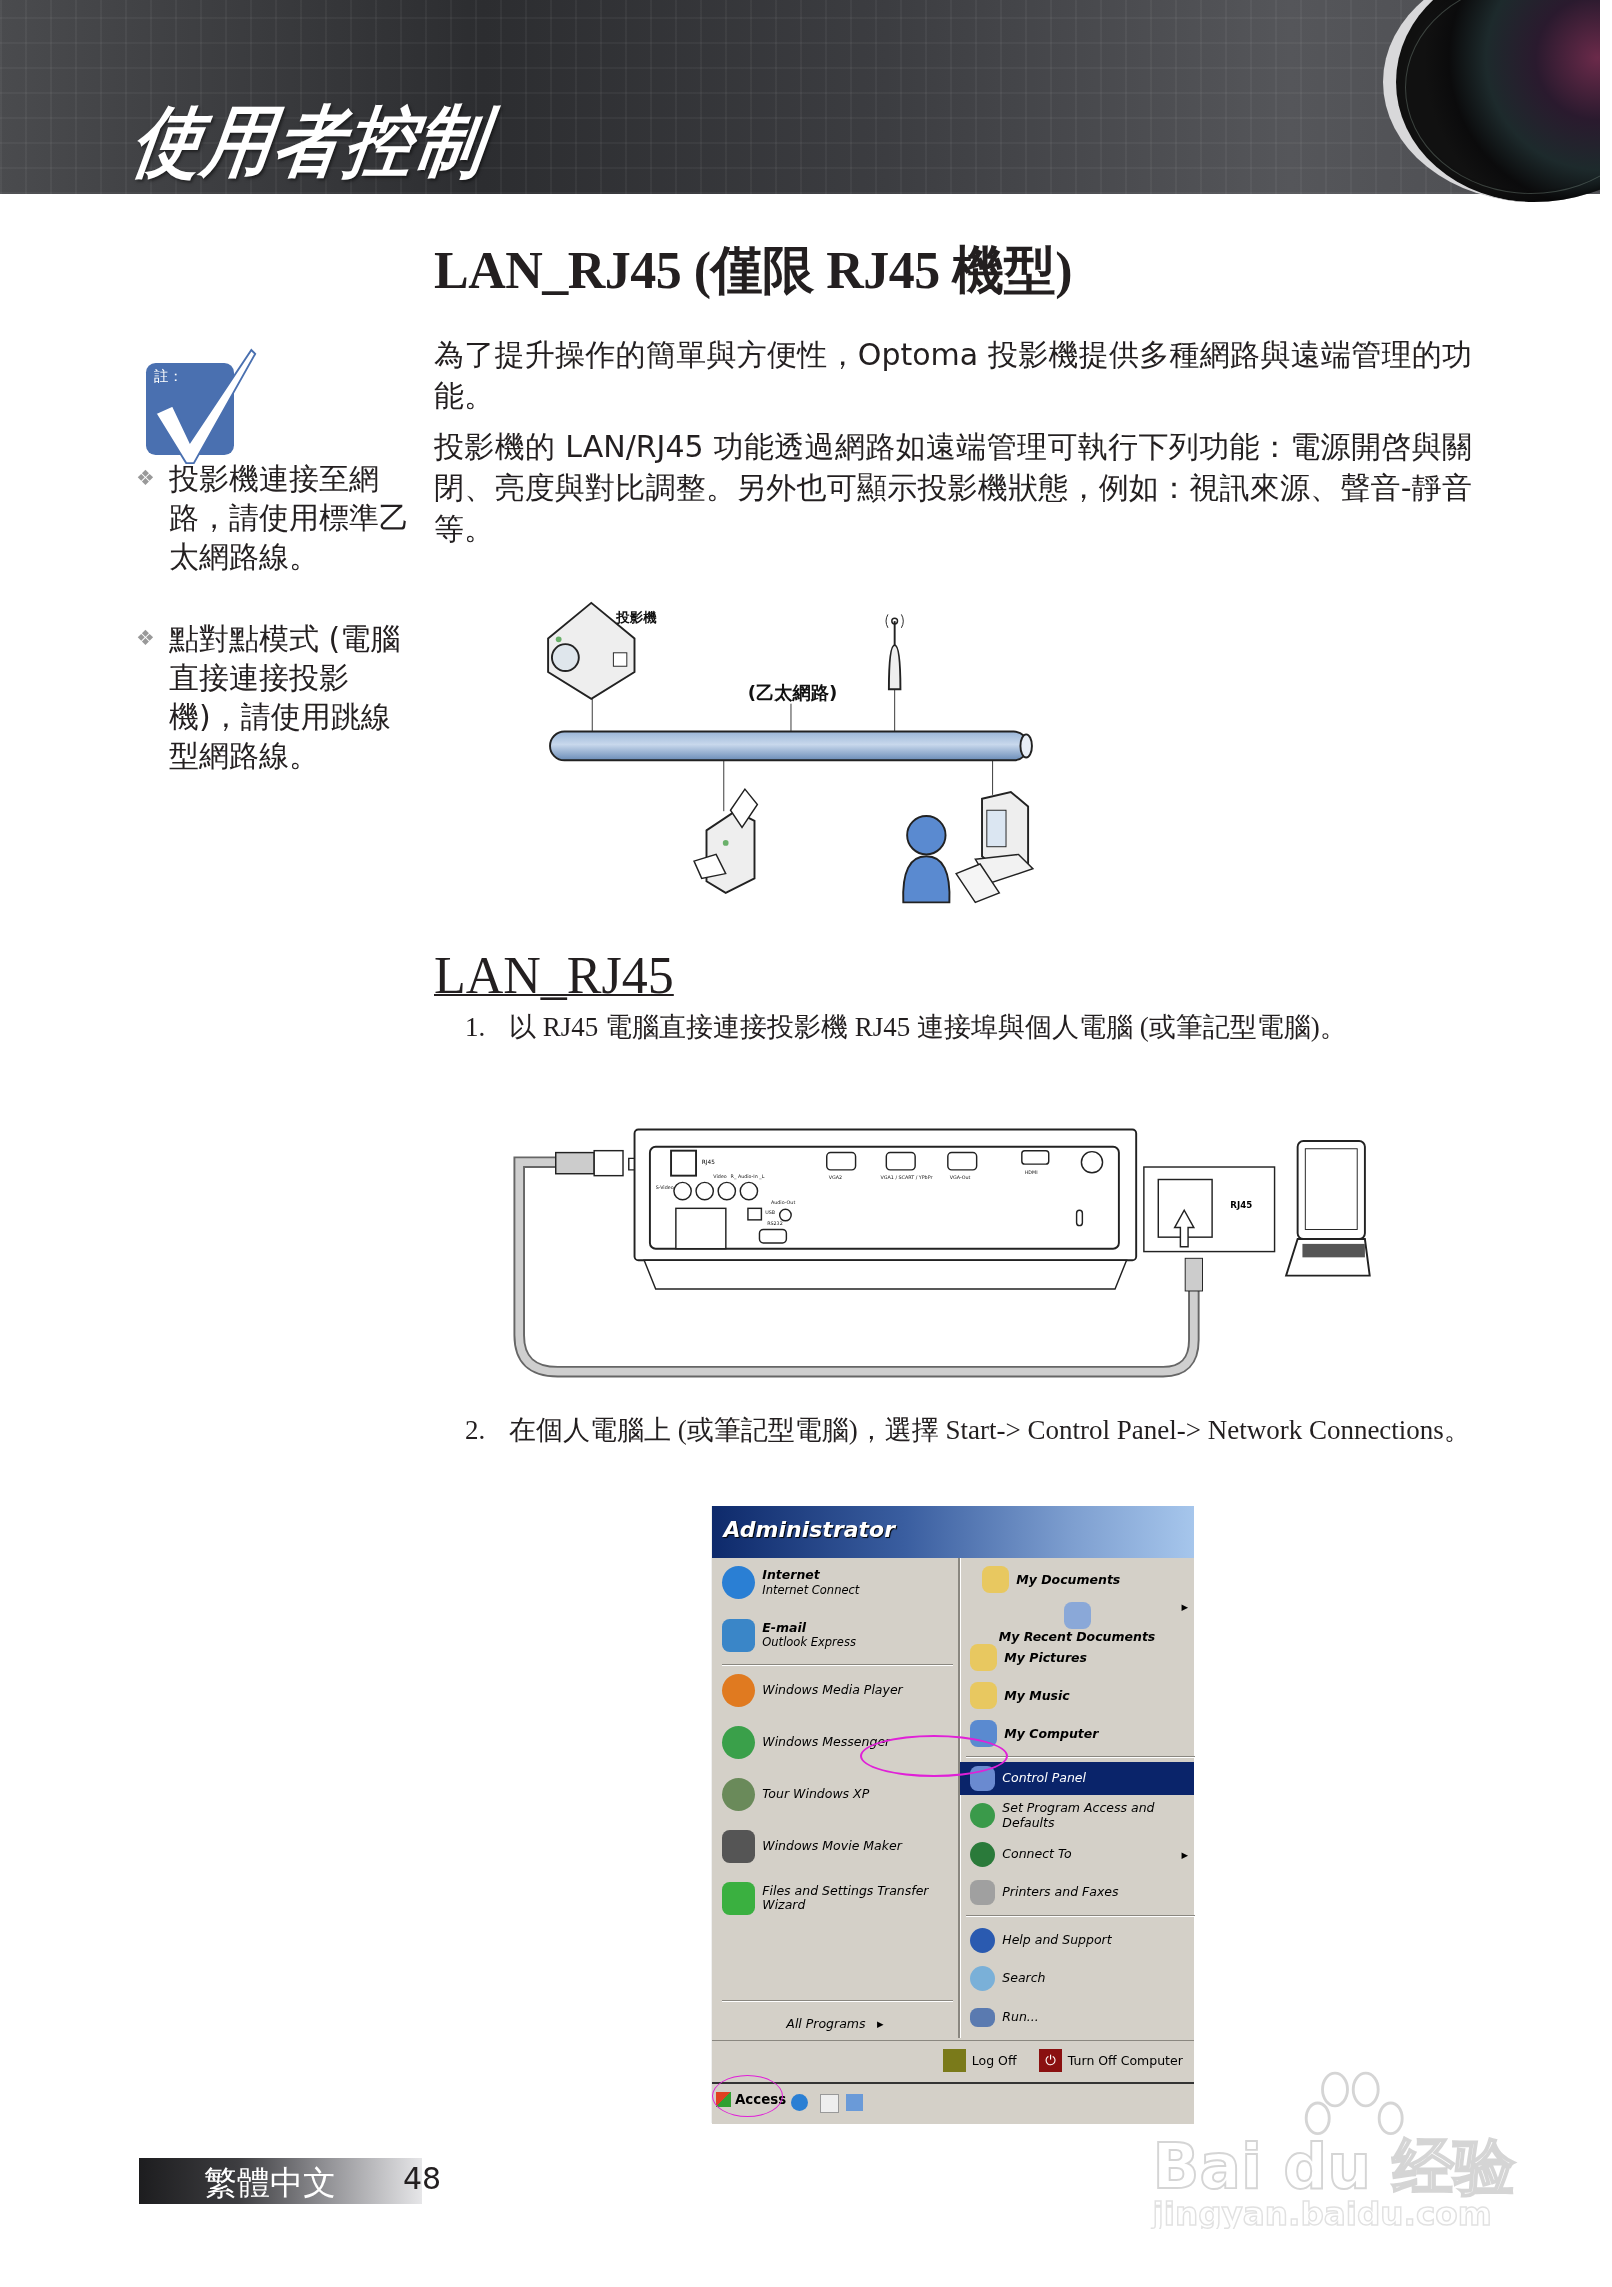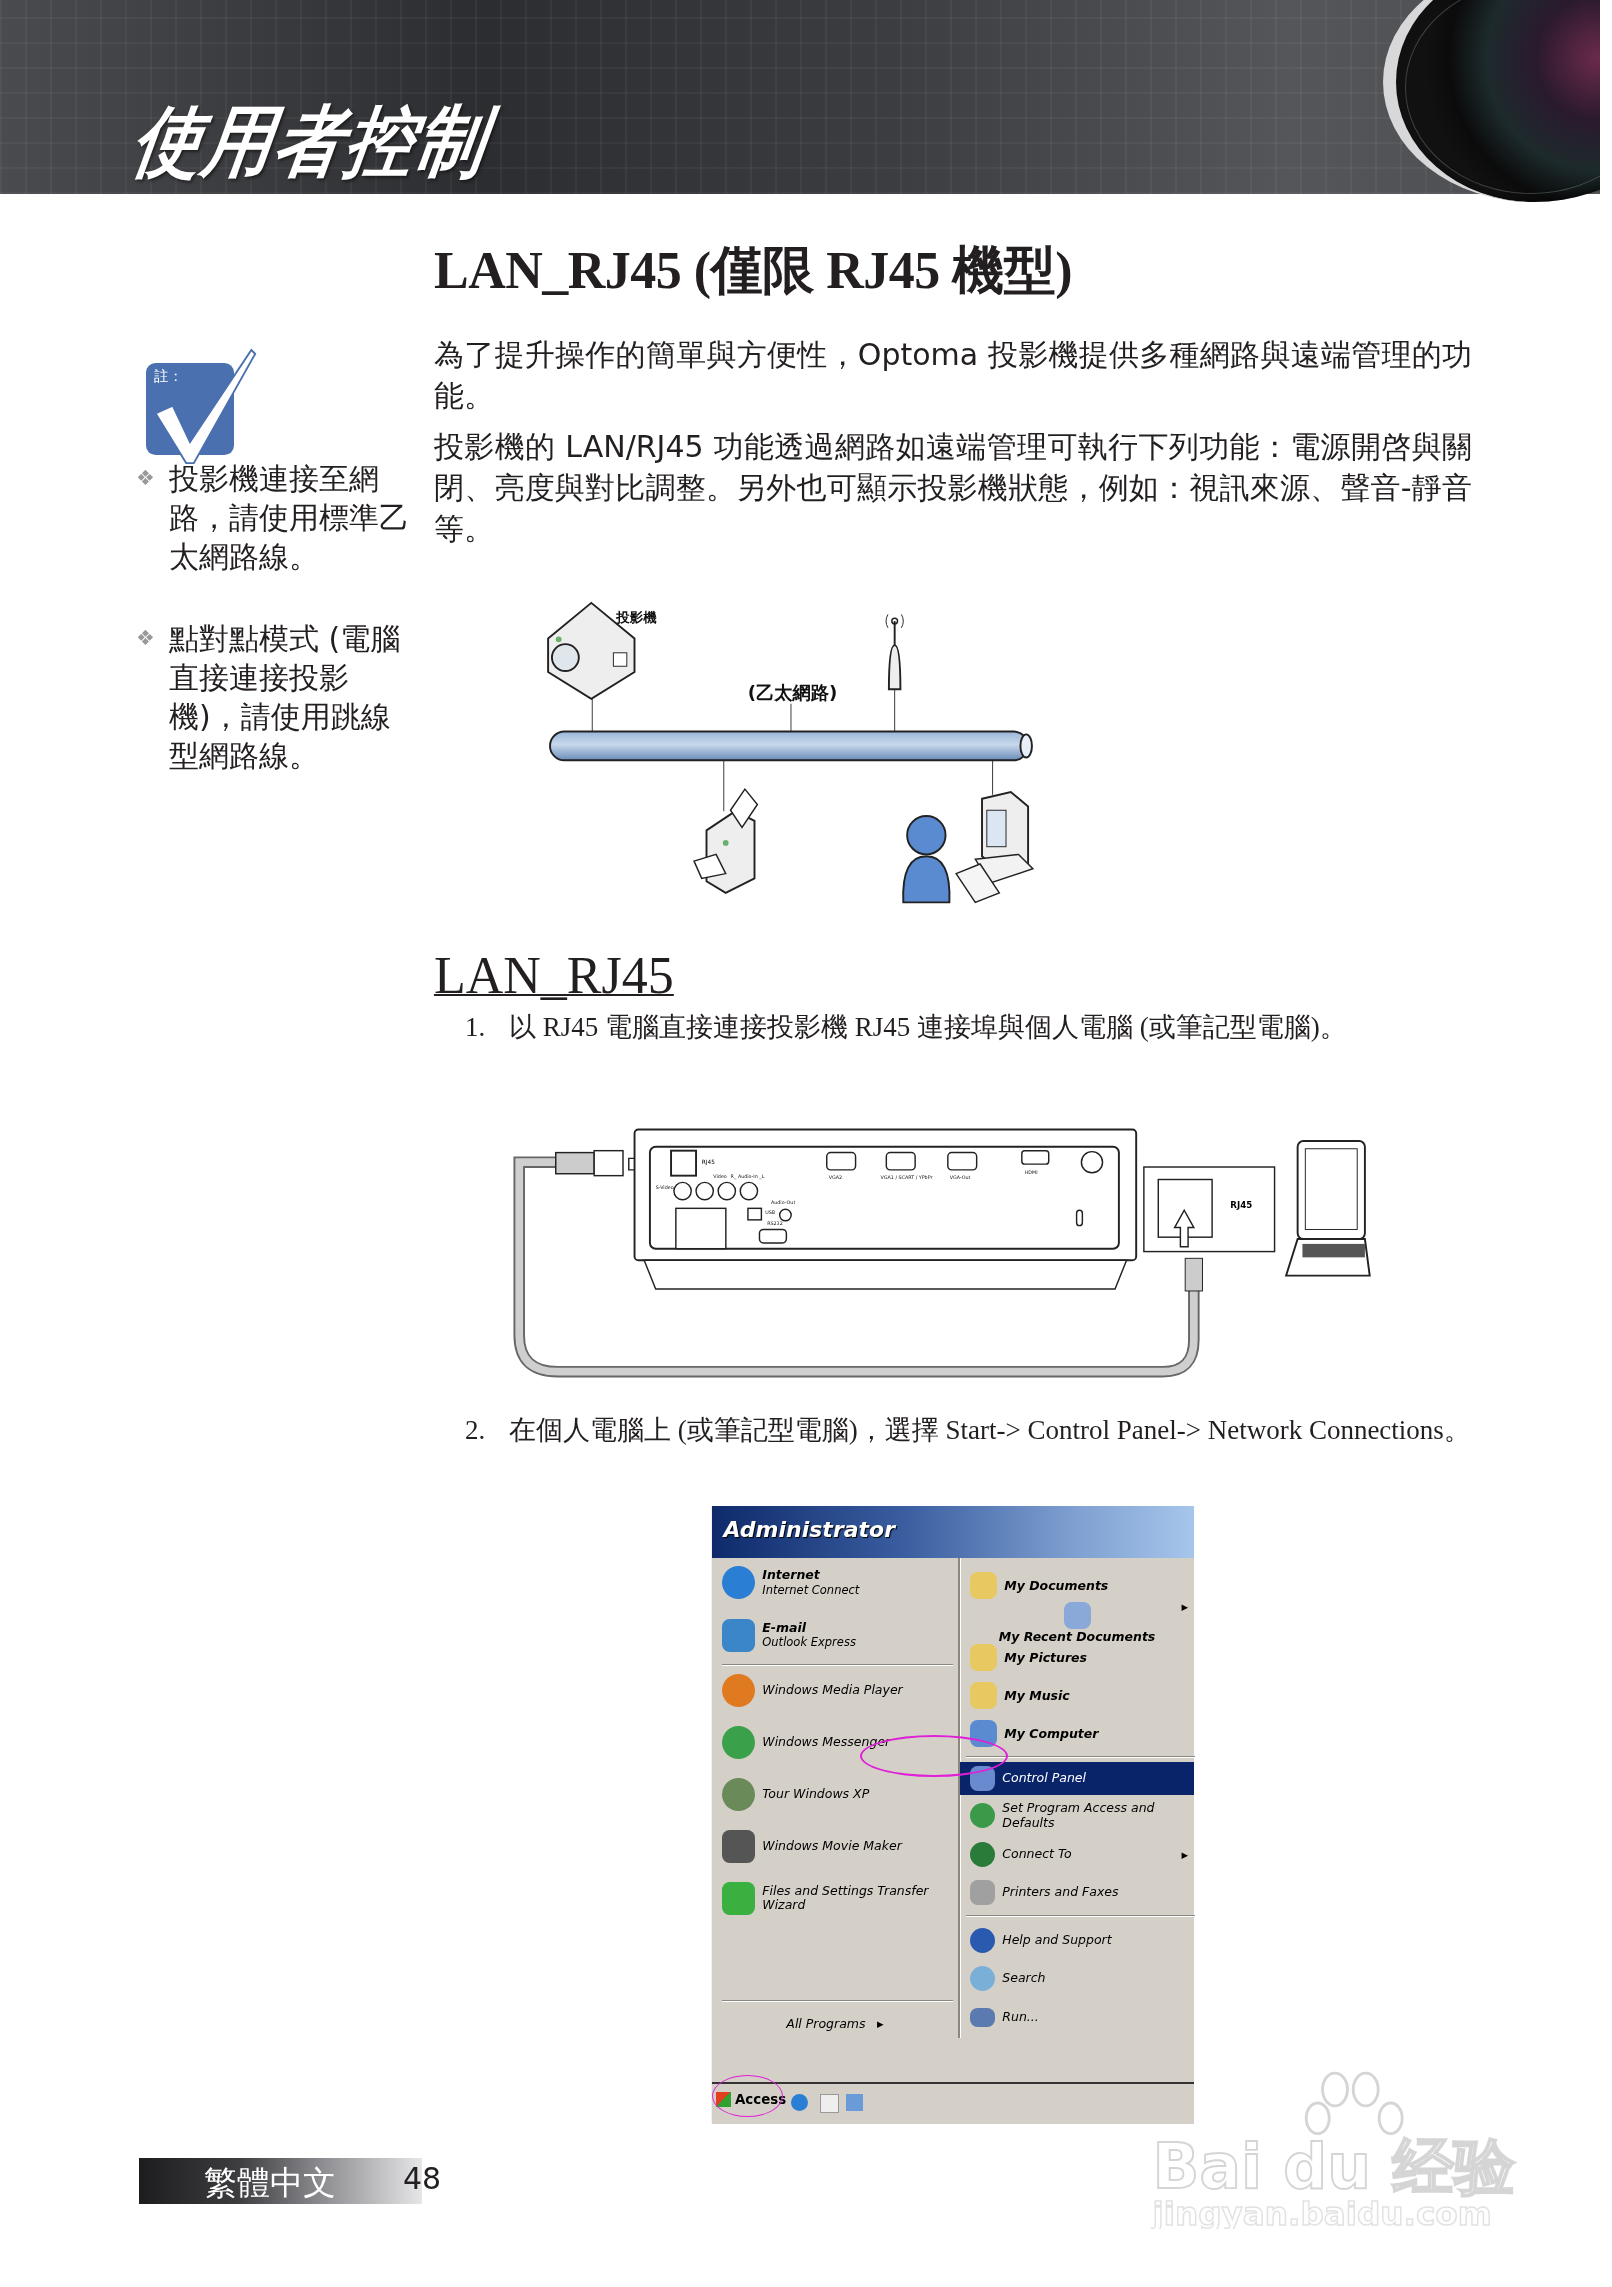--- a/index.html
+++ b/index.html
@@ -276,21 +276,21 @@
     <div class="xp-hsep" style="left:9.6px;top:442px;width:231px;"></div>
     <div class="xp-item" style="top:452px;height:27px;justify-content:center;">
       <span>All Programs</span>
       <span style="margin-left:11.5px;font-size:8.6px;">▶</span>
     </div>
   </div>
 
   <div class="xp-vsep"></div>
 
   <div class="xp-right">
-    <div class="xp-item" style="top:11px;height:33px;">
+    <div class="xp-item" style="top:5px;height:33px;padding-left:12px;">
       <span class="xp-ico" style="background:#e8c860;width:27px;height:27px;flex-basis:27px;"></span>
       <span class="xp-rlbl">My Documents</span>
     </div>
     <div class="xp-item" style="top:44px;height:33px;flex-direction:column;">
       <span class="xp-ico" style="background:#8aa8d8;width:27px;height:27px;flex-basis:27px;"></span>
       <span class="xp-rlbl">My Recent Documents</span>
       <span class="xp-arrow">▶</span>
     </div>
     <div class="xp-item" style="top:83px;height:33px;">
       <span class="xp-ico" style="background:#e8c860;width:27px;height:27px;flex-basis:27px;"></span>
@@ -330,20 +330,30 @@
     <div class="xp-item" style="top:405px;height:31px;">
       <span class="xp-ico" style="background:#7ab0d8;border-radius:50%;width:25px;height:25px;flex-basis:25px;"></span>
       <span class="xp-lbl">Search</span>
     </div>
     <div class="xp-item" style="top:444px;height:31px;">
       <span class="xp-ico" style="background:#5a7ab0;width:25px;height:19px;flex-basis:25px;"></span>
       <span class="xp-lbl">Run...</span>
     </div>
   </div>
 
+  <div class="xp-foot">
+    <div style="position:absolute;left:231px;top:7.7px;display:flex;align-items:center;">
+      <span style="display:inline-block;width:23px;height:23px;background:#7a7a1a;margin-right:5.8px;"></span>
+      <span>Log Off</span>
+    </div>
+    <div style="position:absolute;left:327px;top:7.7px;display:flex;align-items:center;">
+      <span style="display:inline-block;width:23px;height:23px;background:#8a1010;margin-right:5.8px;color:#fff;text-align:center;font-size:13.4px;line-height:23px;">⏻</span>
+      <span>Turn Off Computer</span>
+    </div>
+  </div>
 
   <div class="xp-task">
     <div class="xp-start">
       <span style="display:inline-block;width:15.4px;height:15.4px;background:linear-gradient(135deg,#e04020 0 50%,#30a030 50%);margin-right:3.8px;"></span>
       <span>Access</span>
     </div>
     <span style="position:absolute;left:79px;top:9.6px;width:17.3px;height:17.3px;border-radius:50%;background:#2a7fd4;"></span>
     <span style="position:absolute;left:108px;top:9.6px;width:17.3px;height:17.3px;background:#eee;border:1px solid #999;"></span>
     <span style="position:absolute;left:134px;top:9.6px;width:17.3px;height:17.3px;background:#6a9ad8;"></span>
   </div>

